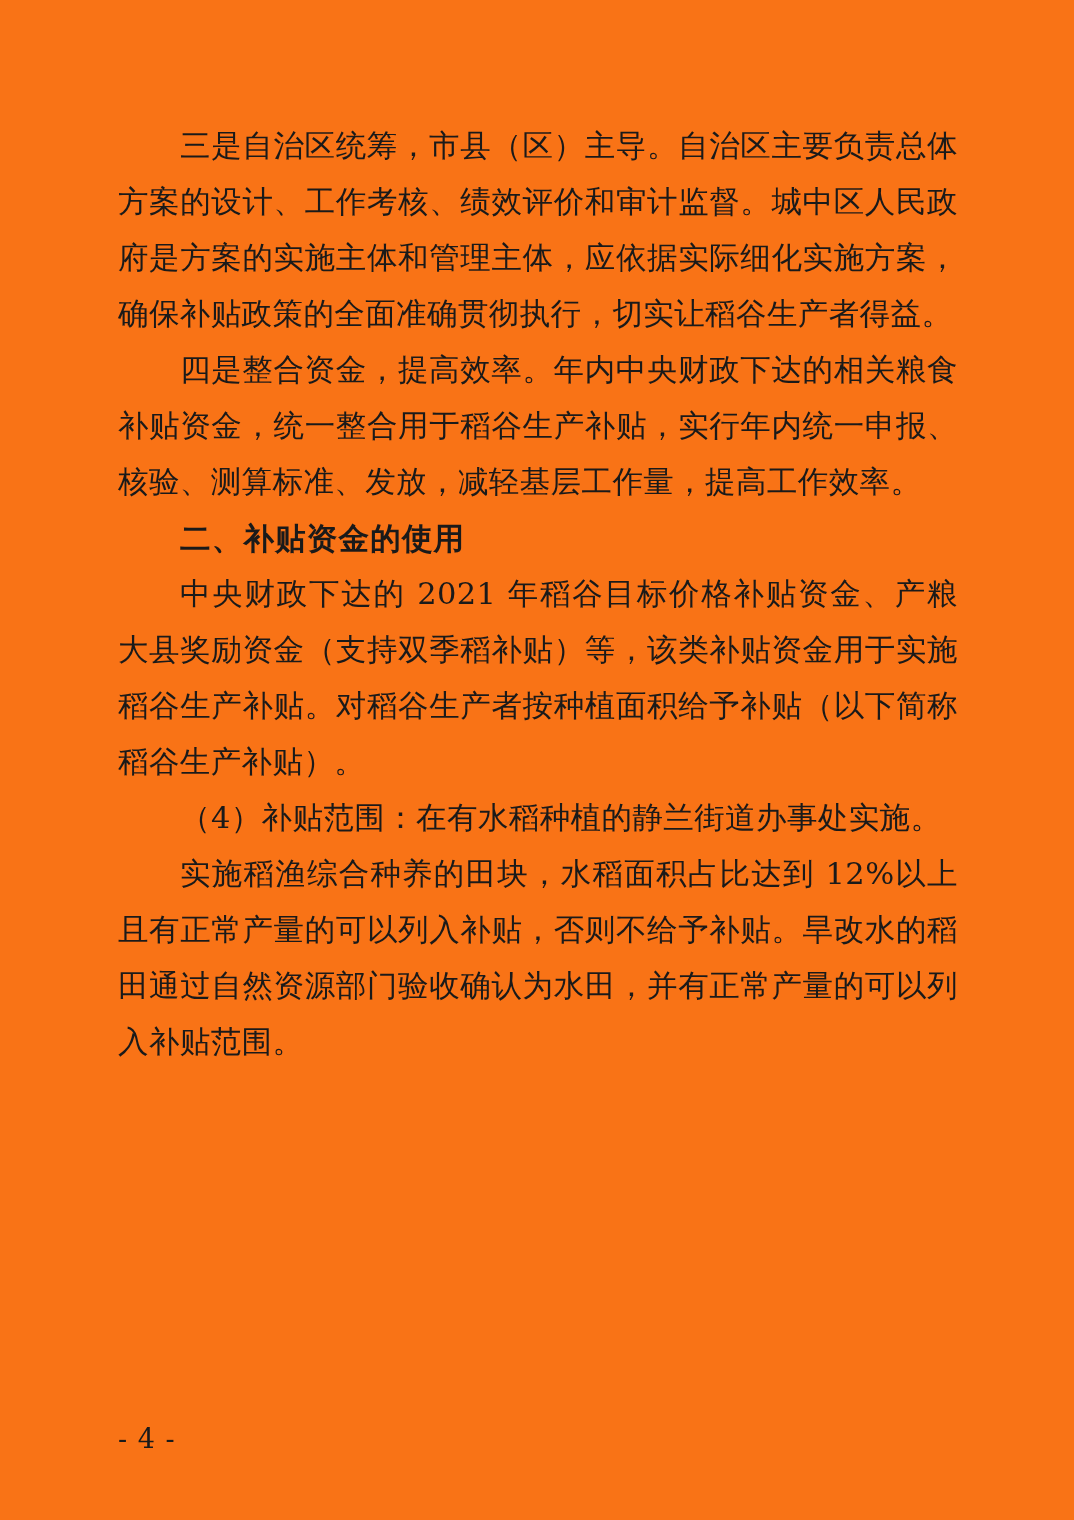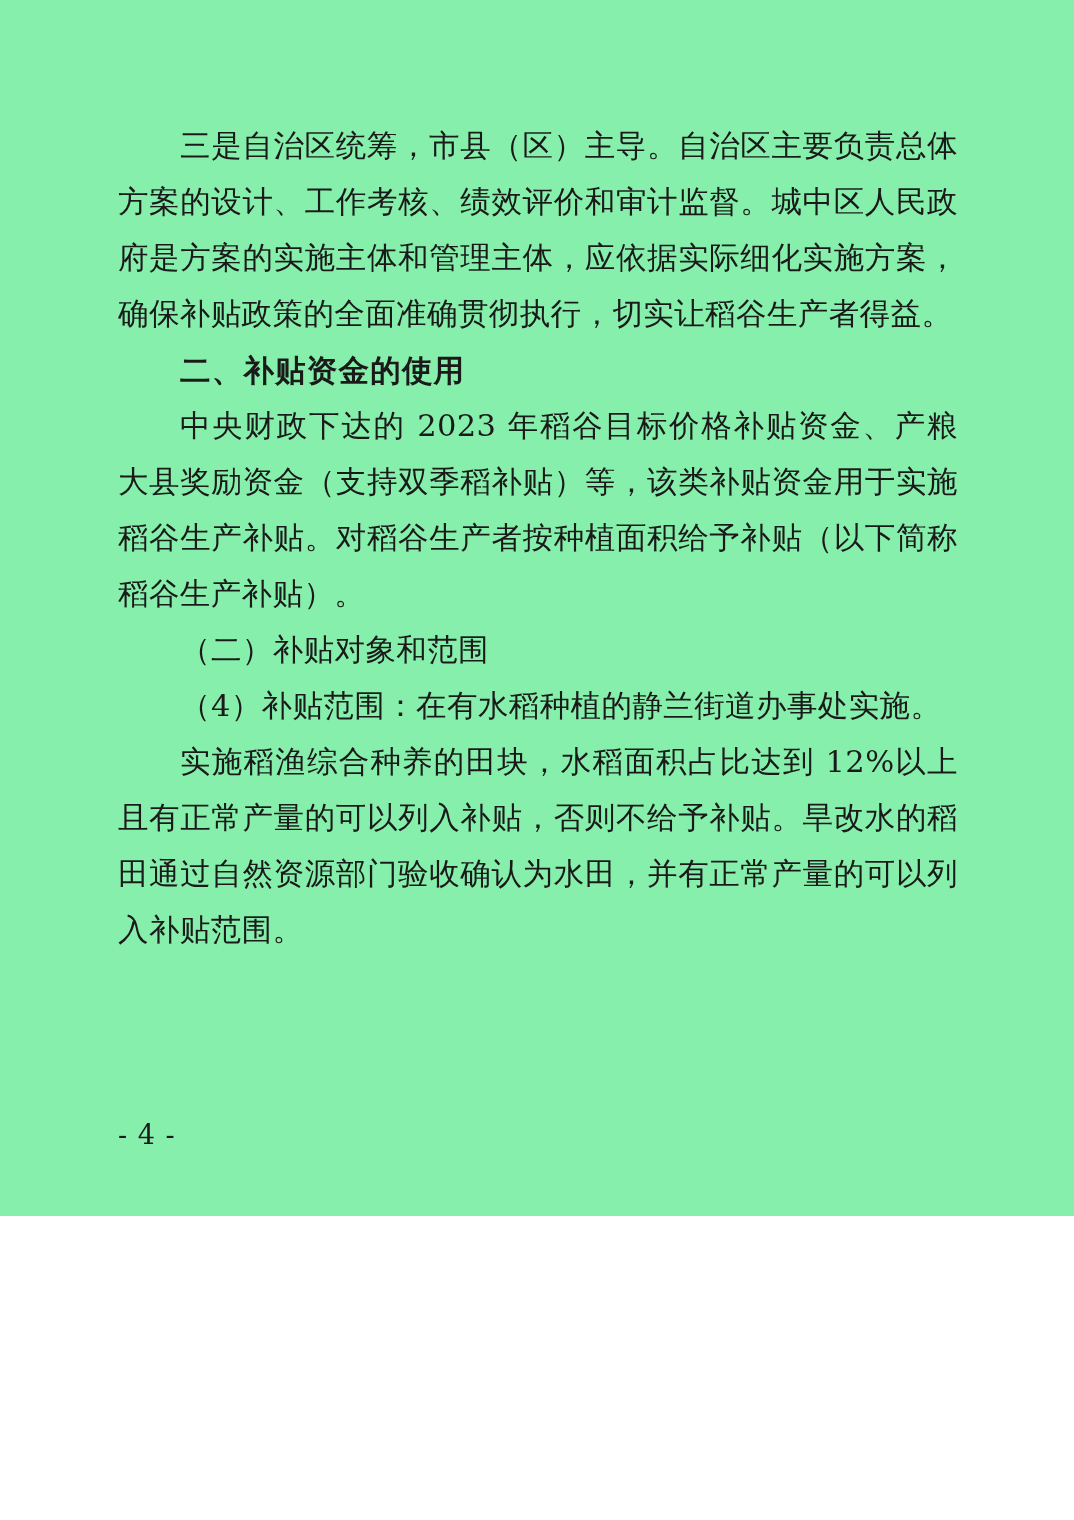--- a/index.html
+++ b/index.html
@@ -3,22 +3,22 @@
 <meta charset="utf-8">
 <style>
   html, body {
     margin: 0;
     padding: 0;
     background: #ffffff;
   }
   .page {
     position: relative;
     width: 1074px;
-    height: 1216px;
-    background: #86efac;
+    height: 1520px;
+    background: #f97316;
     margin: 0 auto;
     box-sizing: border-box;
     font-family: "DejaVu Serif", "Liberation Serif", serif;
     color: #1a1a1a;
     overflow: hidden;
   }
   .content {
     position: absolute;
     left: 118px;
     top: 118px;
@@ -52,22 +52,22 @@
   .footer .pagenum {
     display: inline-block;
   }
 </style>
 </head>
 <body>
 
 <div class="page">
   <div class="content">
     <p class="indent">三是自治区统筹，市县（区）主导。自治区主要负责总体方案的设计、工作考核、绩效评价和审计监督。城中区人民政府是方案的实施主体和管理主体，应依据实际细化实施方案，确保补贴政策的全面准确贯彻执行，切实让稻谷生产者得益。</p>
+    <p class="indent">四是整合资金，提高效率。年内中央财政下达的相关粮食补贴资金，统一整合用于稻谷生产补贴，实行年内统一申报、核验、测算标准、发放，减轻基层工作量，提高工作效率。</p>
     <p class="heading">二、补贴资金的使用</p>
-    <p class="indent">中央财政下达的 2023 年稻谷目标价格补贴资金、产粮大县奖励资金（支持双季稻补贴）等，该类补贴资金用于实施稻谷生产补贴。对稻谷生产者按种植面积给予补贴（以下简称稻谷生产补贴）。</p>
-    <p class="indent">（二）补贴对象和范围</p>
+    <p class="indent">中央财政下达的 2021 年稻谷目标价格补贴资金、产粮大县奖励资金（支持双季稻补贴）等，该类补贴资金用于实施稻谷生产补贴。对稻谷生产者按种植面积给予补贴（以下简称稻谷生产补贴）。</p>
     <p class="indent">（4）补贴范围：在有水稻种植的静兰街道办事处实施。</p>
     <p class="indent">实施稻渔综合种养的田块，水稻面积占比达到 12%以上且有正常产量的可以列入补贴，否则不给予补贴。旱改水的稻田通过自然资源部门验收确认为水田，并有正常产量的可以列入补贴范围。</p>
   </div>
   <div class="footer">
     <span class="pagenum">- 4 -</span>
   </div>
 </div>
 
 </body></html>

